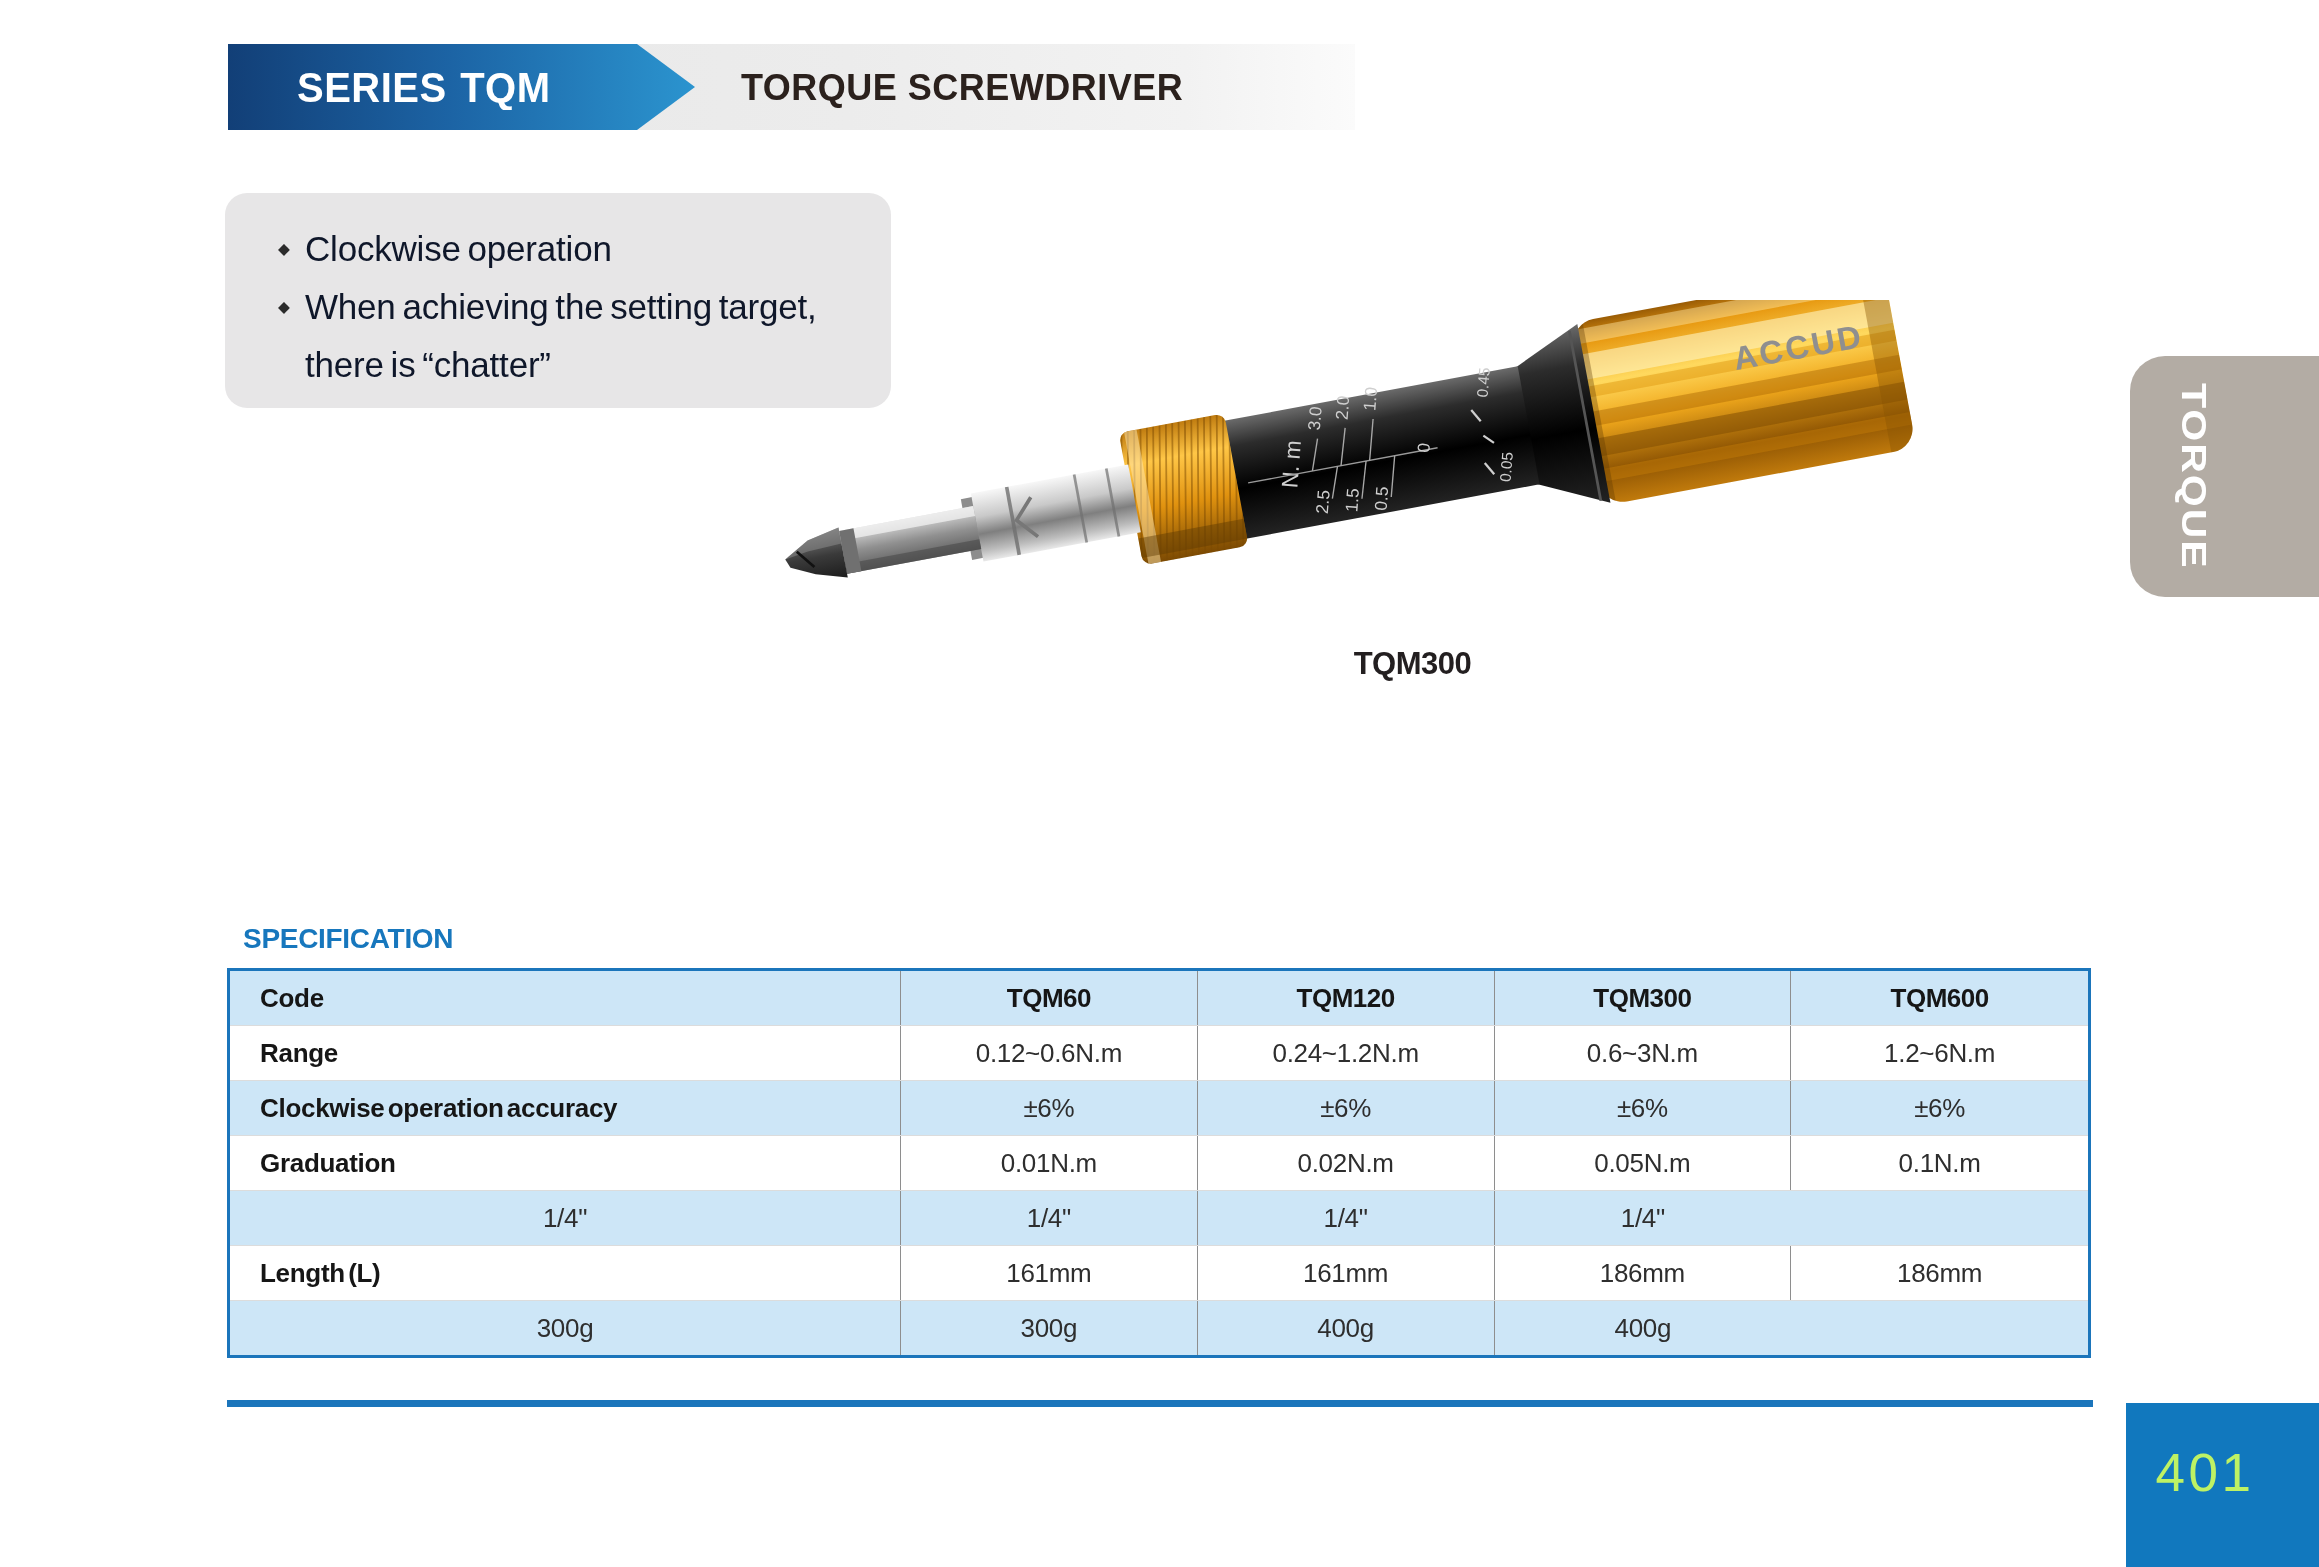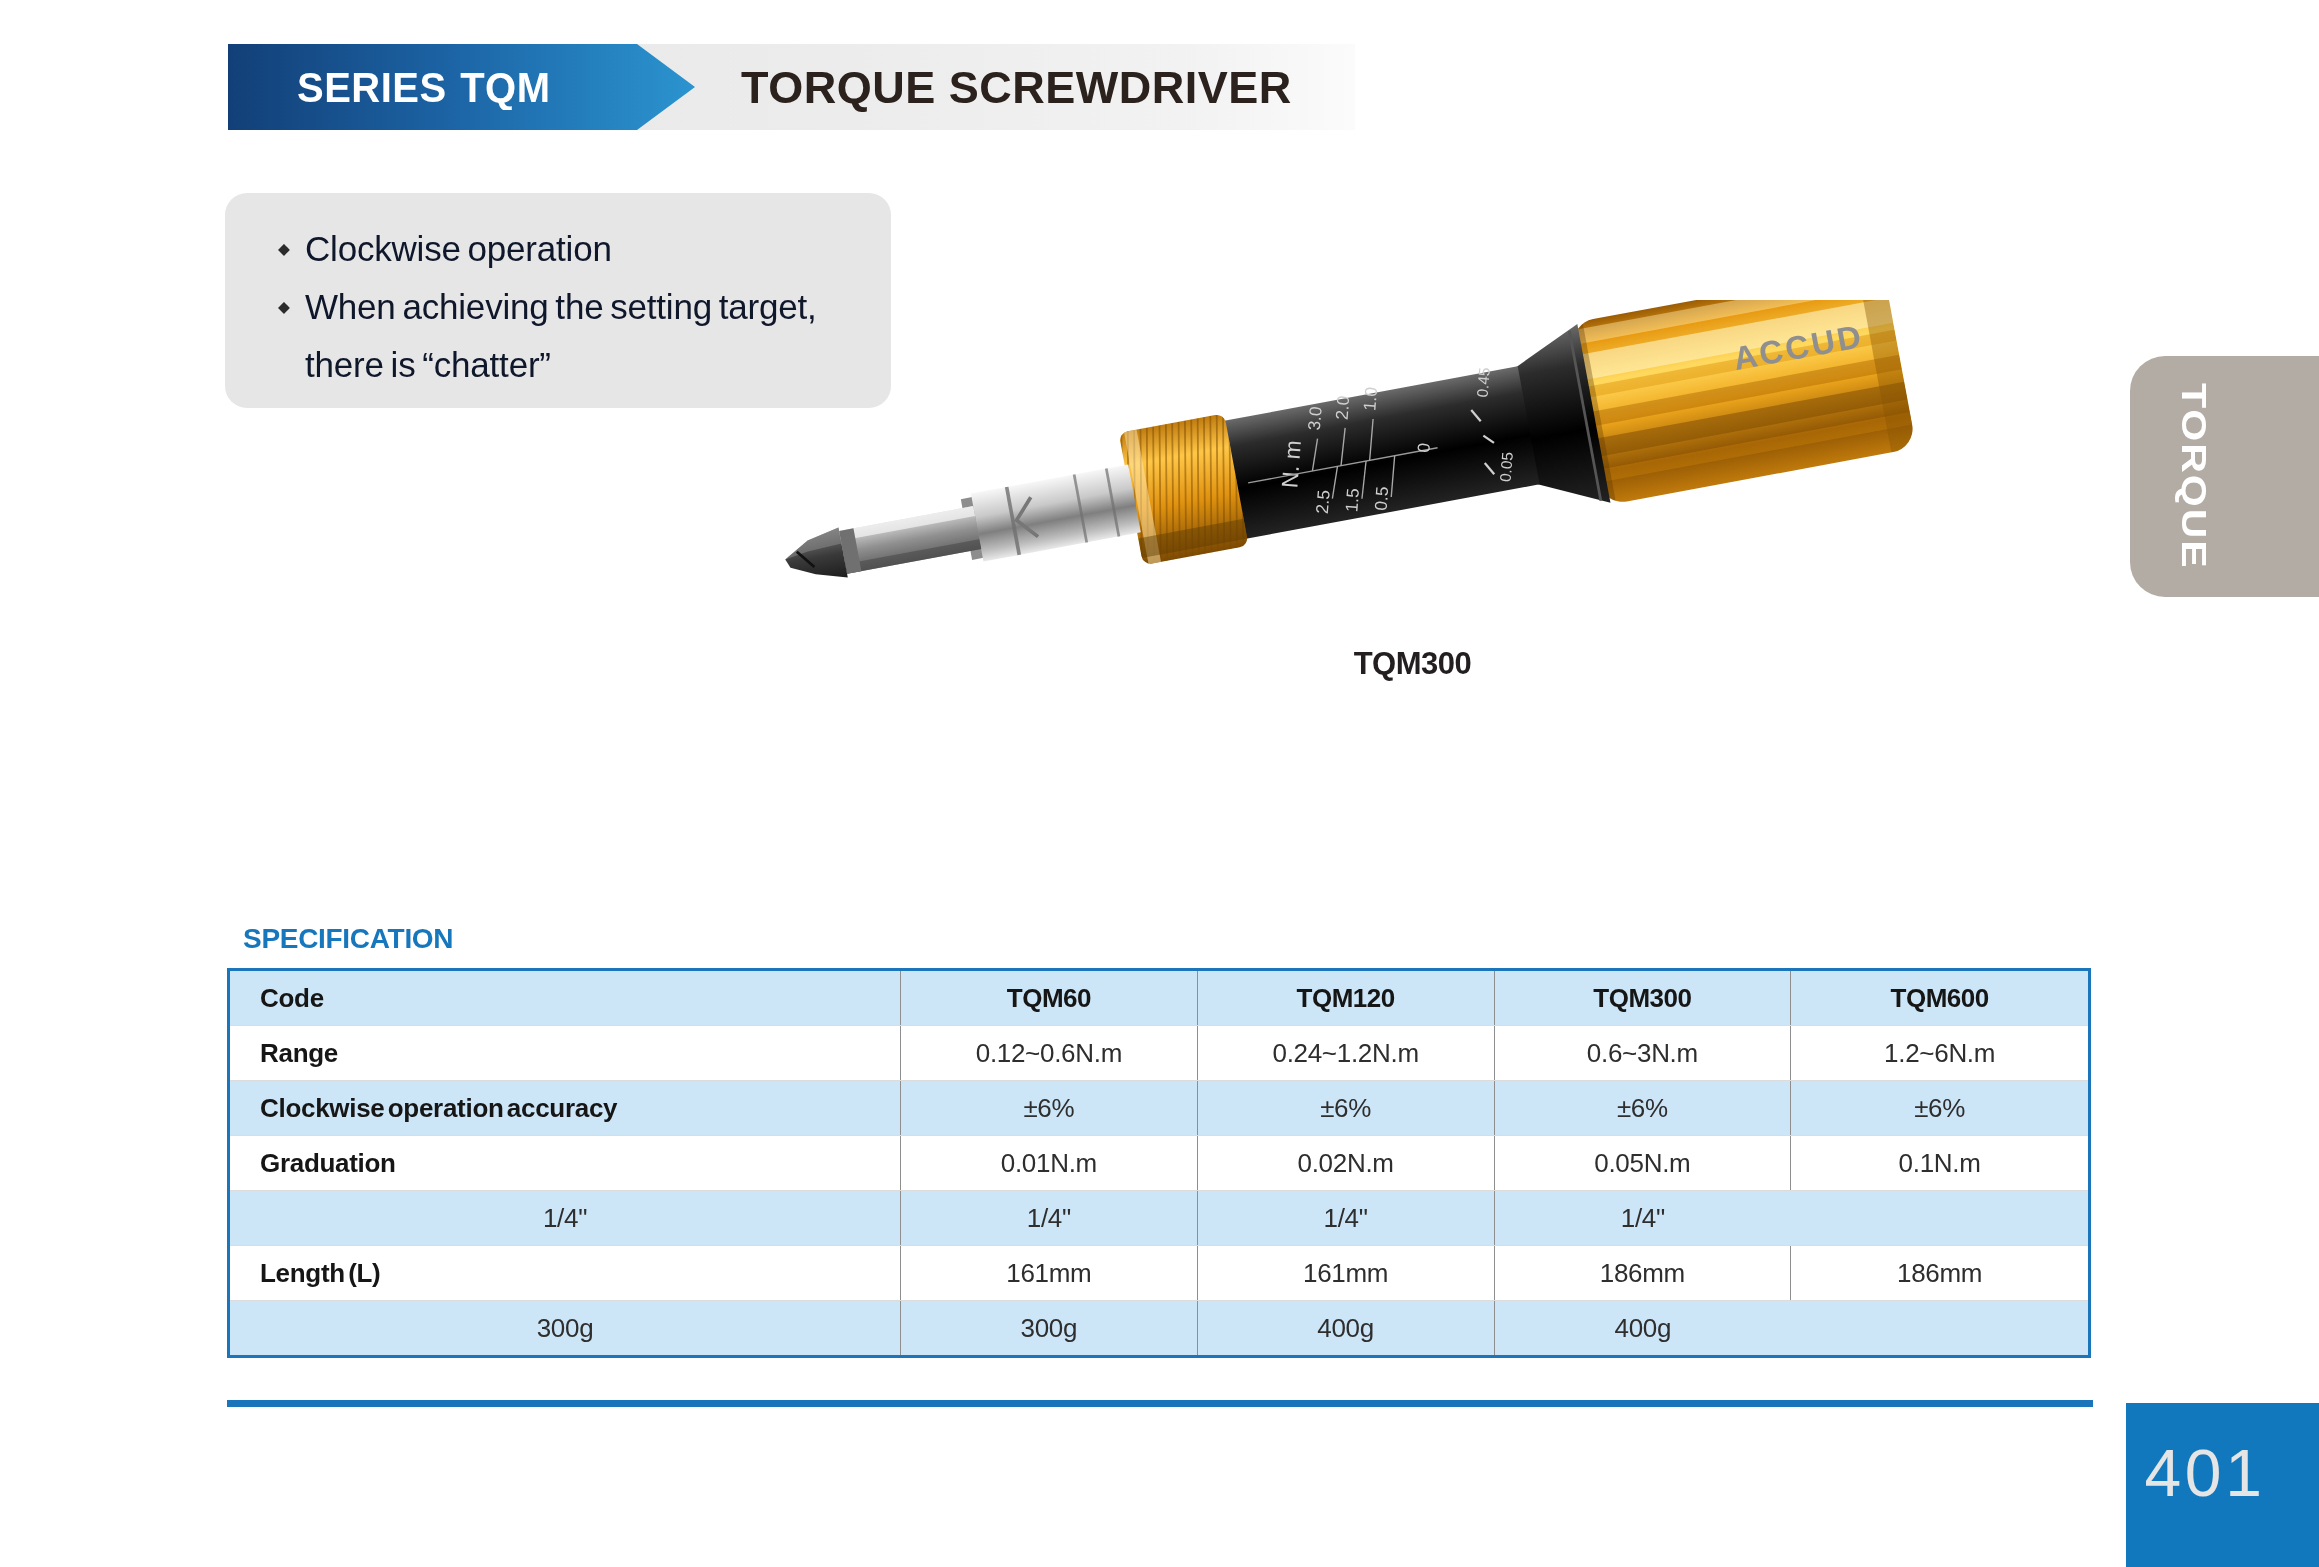--- a/index.html
+++ b/index.html
@@ -9,21 +9,21 @@
   
   .header-strip{position:absolute;left:228px;top:44px;width:1127px;height:86px;
     background:linear-gradient(90deg,#e7e7e7 0%,#ececec 55%,#f2f2f2 85%,#fbfbfb 100%);}
   .series-banner{position:absolute;left:228px;top:44px;width:467px;height:86px;
     background:linear-gradient(90deg,#123f77 0%,#1c64a5 48%,#2b94cf 100%);
     clip-path:polygon(0 0,409px 0,467px 50%,409px 100%,0 100%);
     display:flex;align-items:center;}
   .series-banner span{color:#fff;font-weight:bold;font-size:40px;letter-spacing:0.5px;
     word-spacing:1.8px;padding-left:69px;transform:scaleY(1.04);}
   .page-title{position:absolute;left:741px;top:44px;height:86px;line-height:88px;
-    font-size:45px;font-weight:bold;color:#2b211d;letter-spacing:0.5px;}
+    font-size:36px;font-weight:bold;color:#2b211d;letter-spacing:0.5px;}
 
   
   .feature-box{position:absolute;left:225px;top:193px;width:666px;height:215px;
     background:#e7e6e7;border-radius:22px;padding:27px 36px 0 53px;box-sizing:border-box;}
   .feature-item{display:flex;align-items:flex-start;}
   .feature-item .diamond{font-size:15.5px;line-height:58px;color:#2b2b2b;width:27px;flex:0 0 27px;}
   .feature-item .ftext{font-size:35px;line-height:58px;color:#0f172a;
     letter-spacing:-0.2px;word-spacing:-2.7px;}
 
   
@@ -49,21 +49,21 @@
     border-right:0.9px solid #8e8e8e;letter-spacing:-0.3px;}
   .cell:last-child{border-right:none;}
   .cell.label{justify-content:flex-start;padding-left:30px;font-weight:bold;color:#161616;
     word-spacing:-3.6px;}
   .cell.colhead{font-weight:bold;color:#161616;letter-spacing:-0.5px;}
 
   
   .bottom-rule{position:absolute;left:227px;top:1400px;width:1866px;height:7.3px;background:#1b75bb;}
   .page-box{position:absolute;left:2126px;top:1403px;width:194px;height:165px;background:#1178be;
     display:flex;align-items:center;justify-content:center;padding:0 36px 25.5px 0;box-sizing:border-box;}
-  .page-box span{color:#e5e5e5;font-size:66px;letter-spacing:3.6px;}
+  .page-box span{color:#bef264;font-size:53px;letter-spacing:3.6px;}
 </style>
 </head>
 <body>
 
 <div class="page">
 
   <div class="header-strip"></div>
   <div class="series-banner">
     <span>SERIES TQM</span>
   </div>

